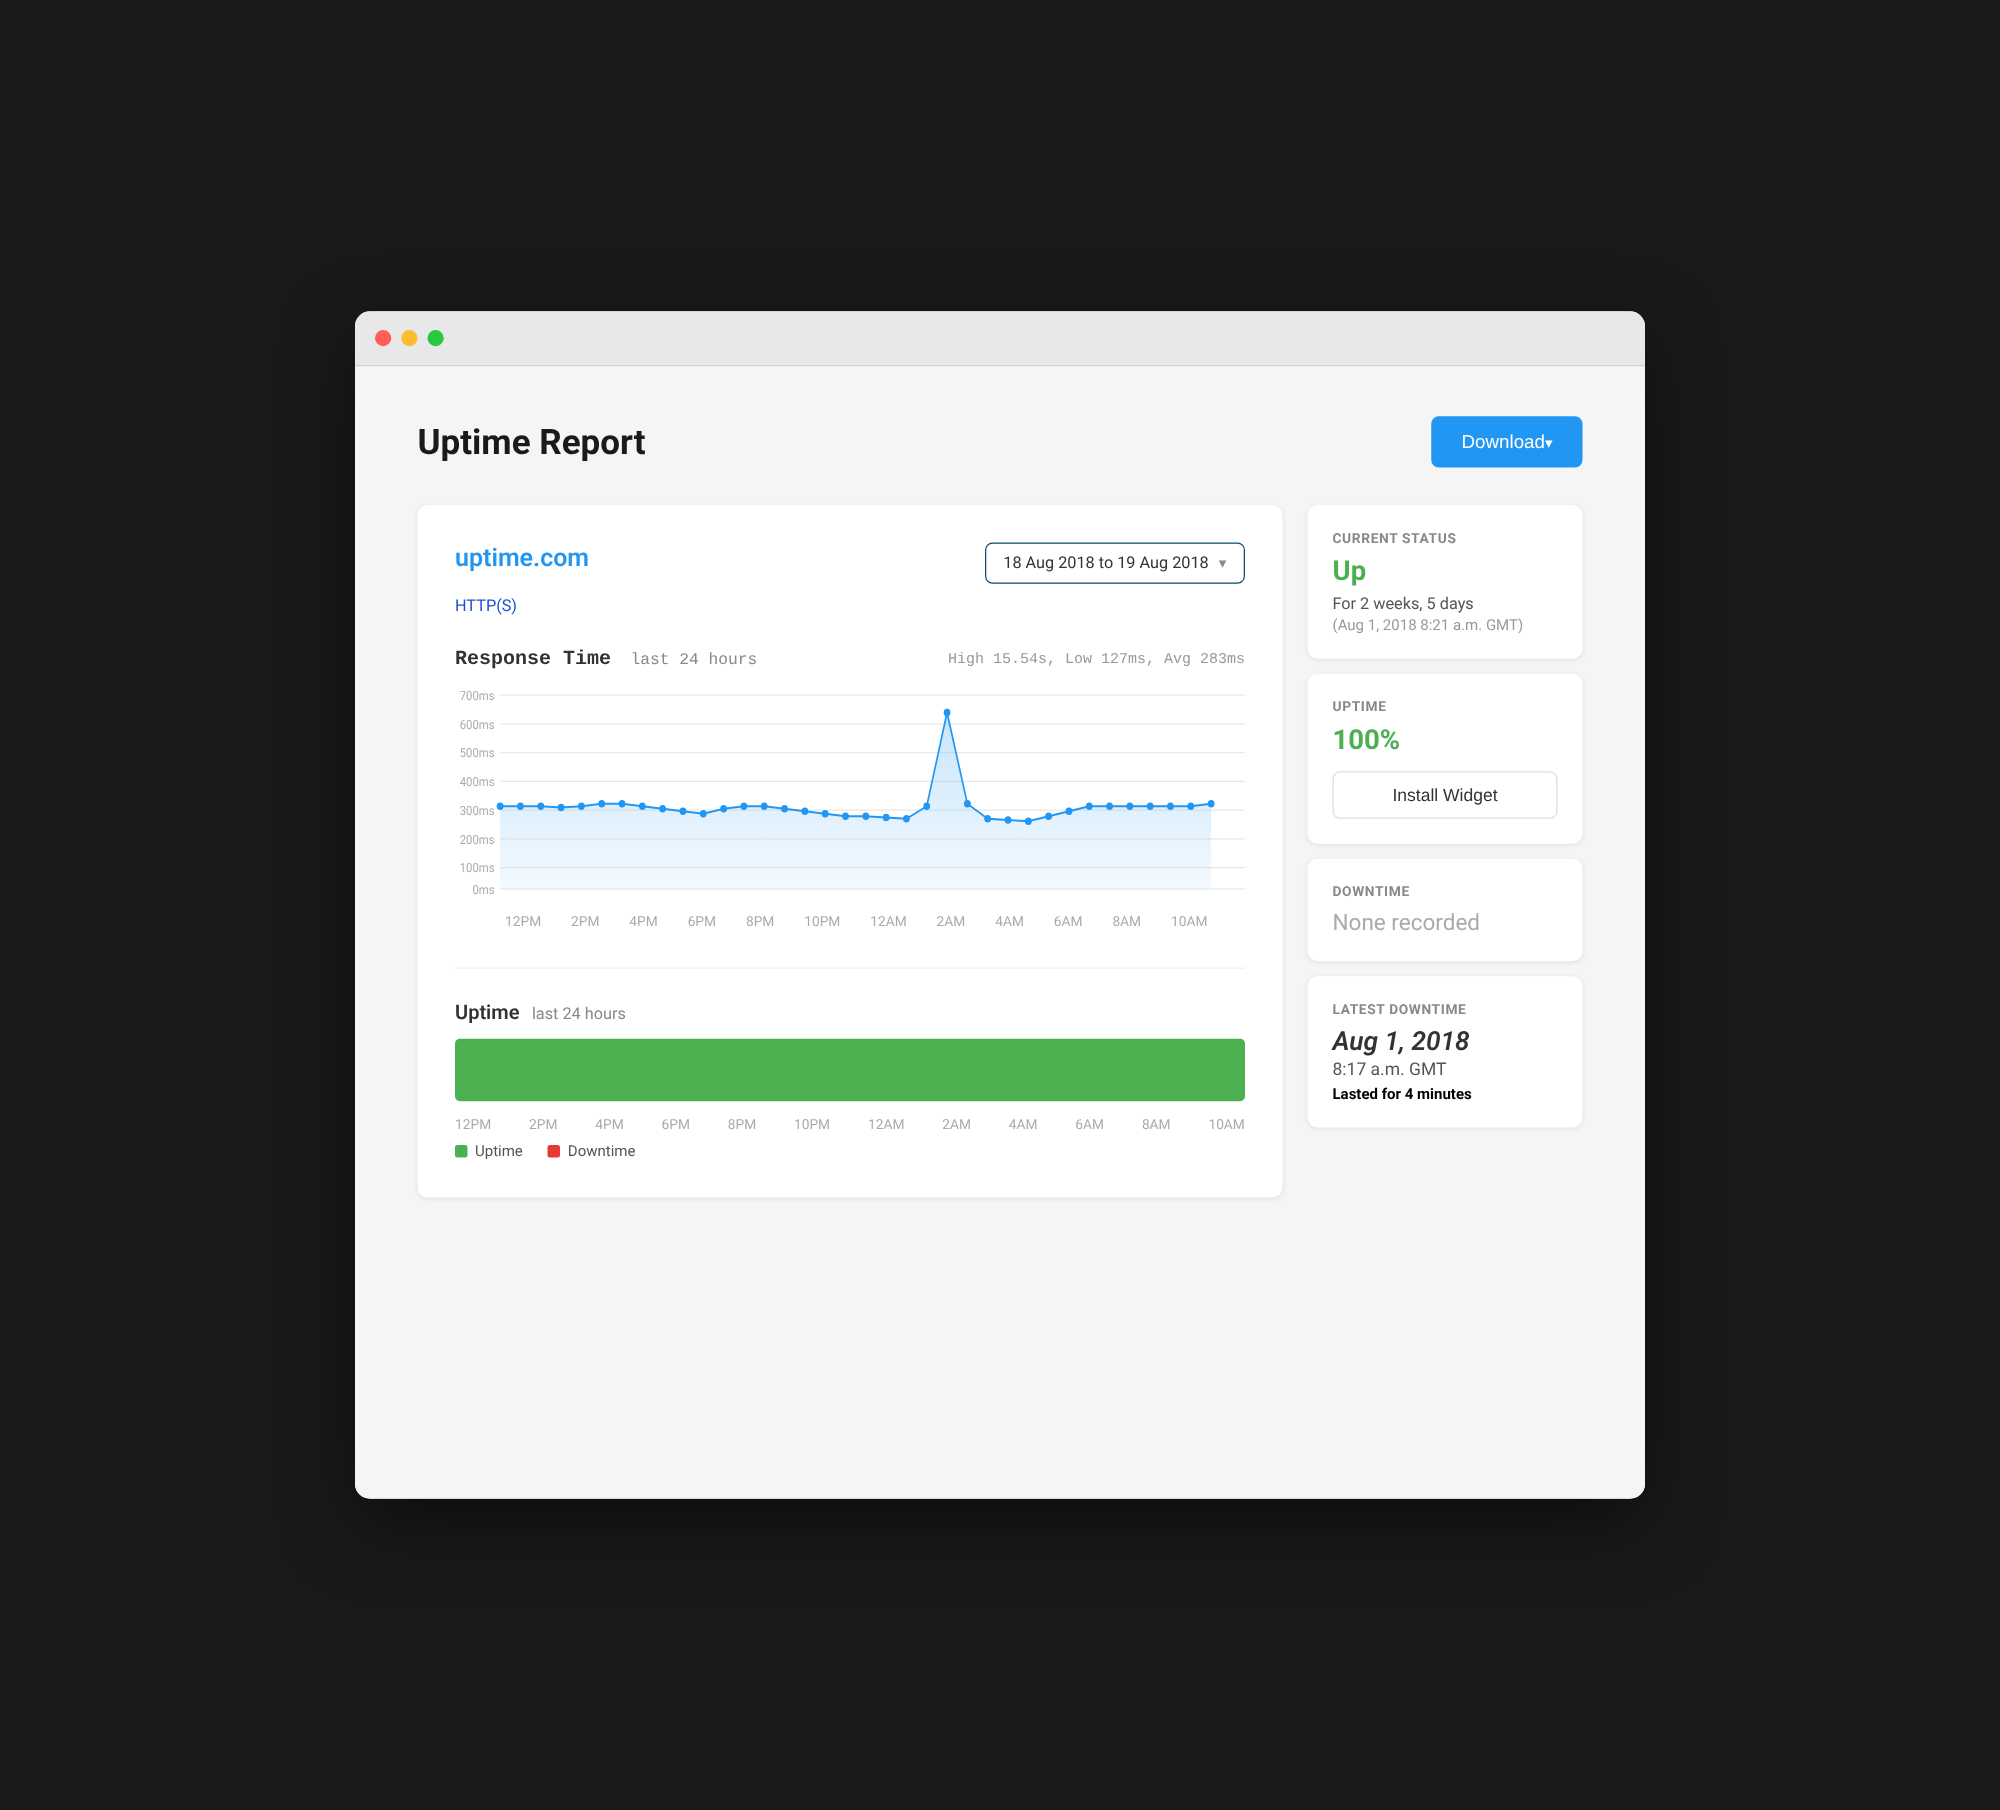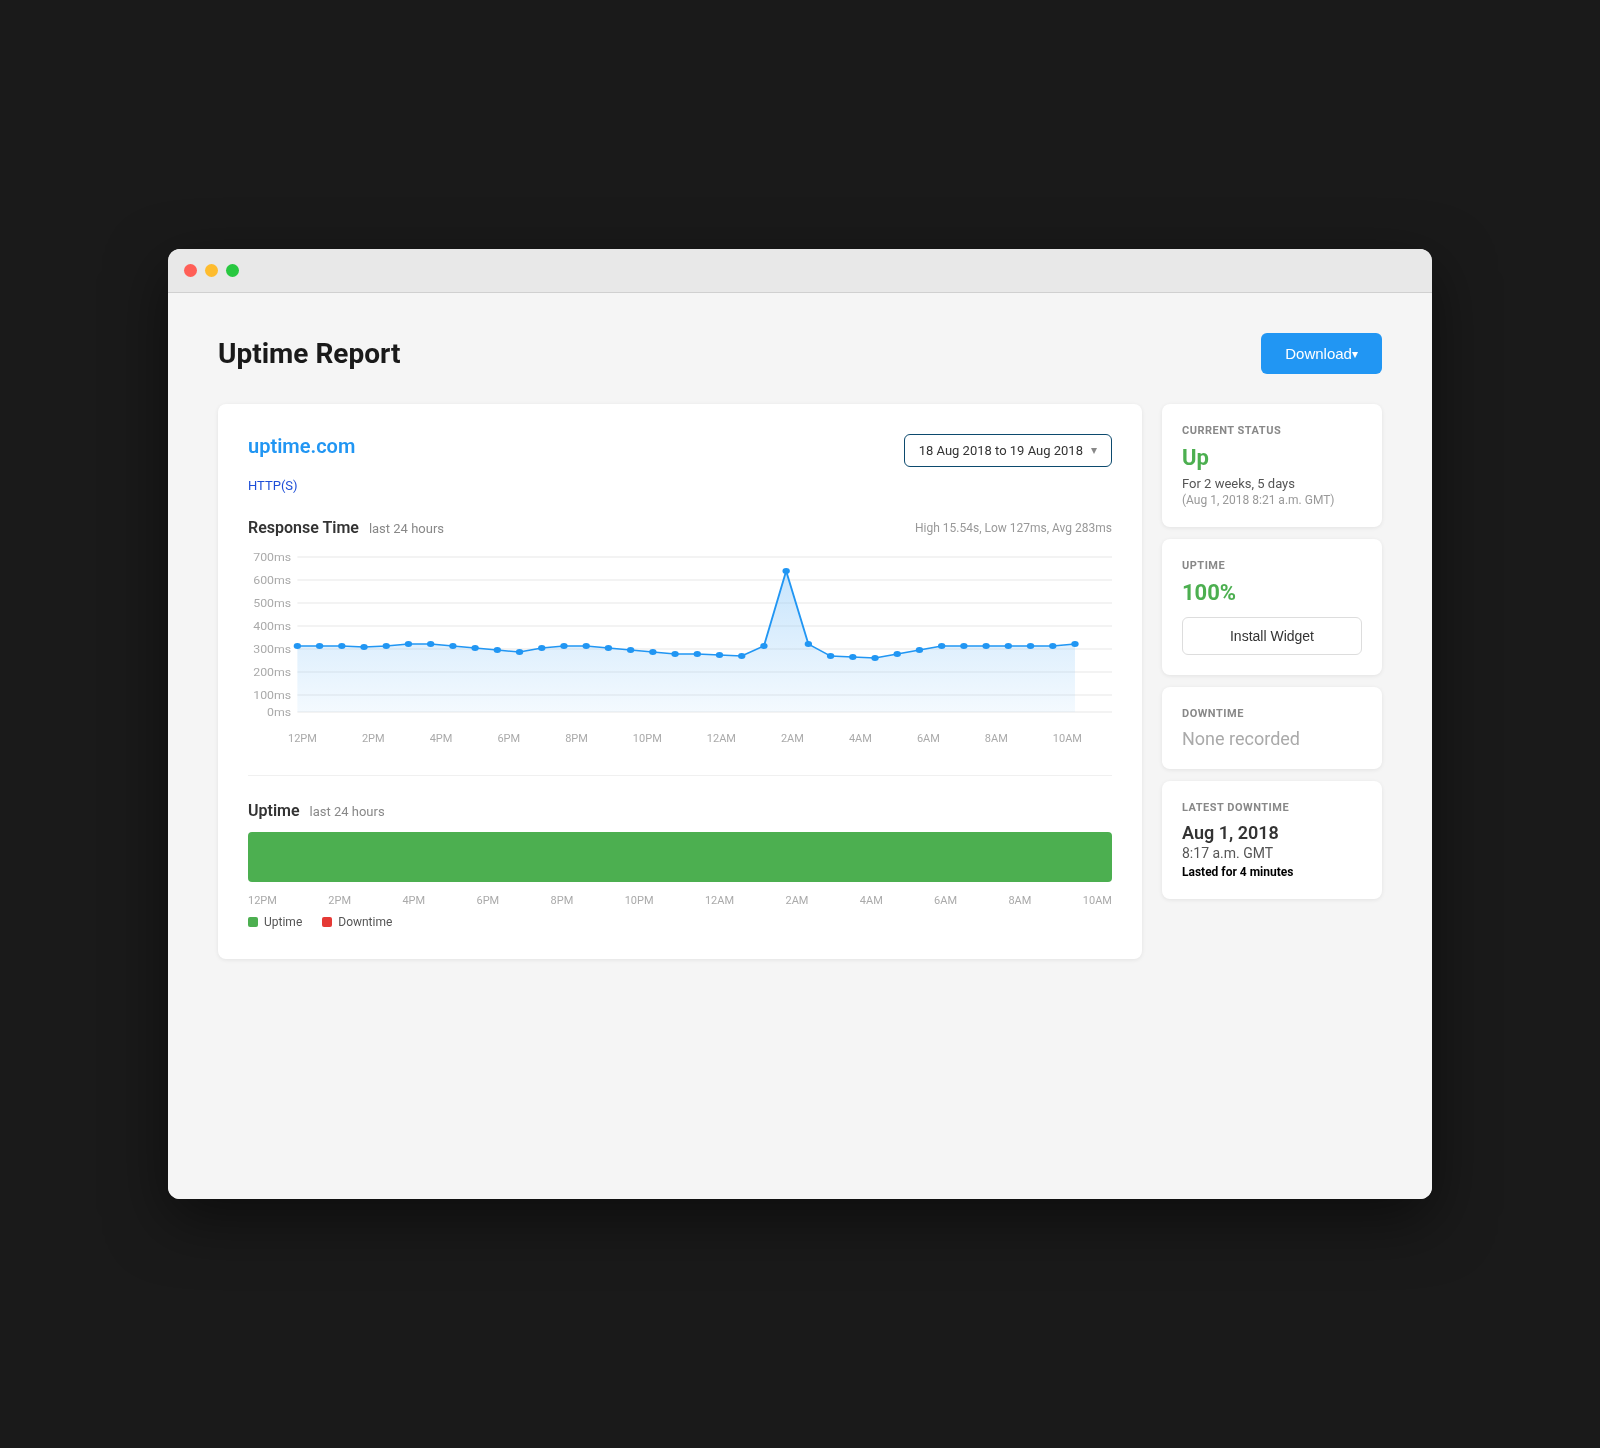--- a/index.html
+++ b/index.html
@@ -7,21 +7,21 @@
       background: #1a1a1a;
       display: flex;
       justify-content: center;
       align-items: center;
       min-height: 100vh;
       font-family: -apple-system, BlinkMacSystemFont, 'Segoe UI', Roboto, sans-serif;
     }
     .window {
       background: #f0f0f0;
       border-radius: 12px;
-      width: 1264px;
+      width: 1032px;
       min-height: 950px;
       box-shadow: 0 20px 60px rgba(0,0,0,0.5);
       overflow: hidden;
     }
     .titlebar {
       background: #e8e8e8;
       height: 44px;
       display: flex;
       align-items: center;
       padding: 0 16px;
@@ -139,20 +139,21 @@
       font-size: 13px;
       color: #888;
       font-weight: 400;
       margin-left: 6px;
     }
     .chart-header {
       display: flex;
       justify-content: space-between;
       align-items: center;
       margin-bottom: 10px;
+      font-family: Liberation Mono, monospace;
     }
     .chart-stats {
       font-size: 12px;
       color: #999;
     }
     .chart-container {
       position: relative;
       height: 180px;
       margin-bottom: 5px;
     }
@@ -262,24 +263,25 @@
       font-size: 14px;
       color: #333;
       cursor: pointer;
       font-weight: 500;
     }
     .side-downtime-value {
       font-size: 18px;
       color: #aaa;
     }
     .side-latest-date {
-      font-size: 18px;
+      font-size: 21px;
       font-weight: 600;
       color: #333;
       margin-bottom: 2px;
+      font-style: italic;
     }
     .side-latest-time {
       font-size: 14px;
       color: #555;
       margin-bottom: 4px;
     }
     .side-lasted {
       font-size: 12px;
       color: #000000;
       font-weight: bold;

